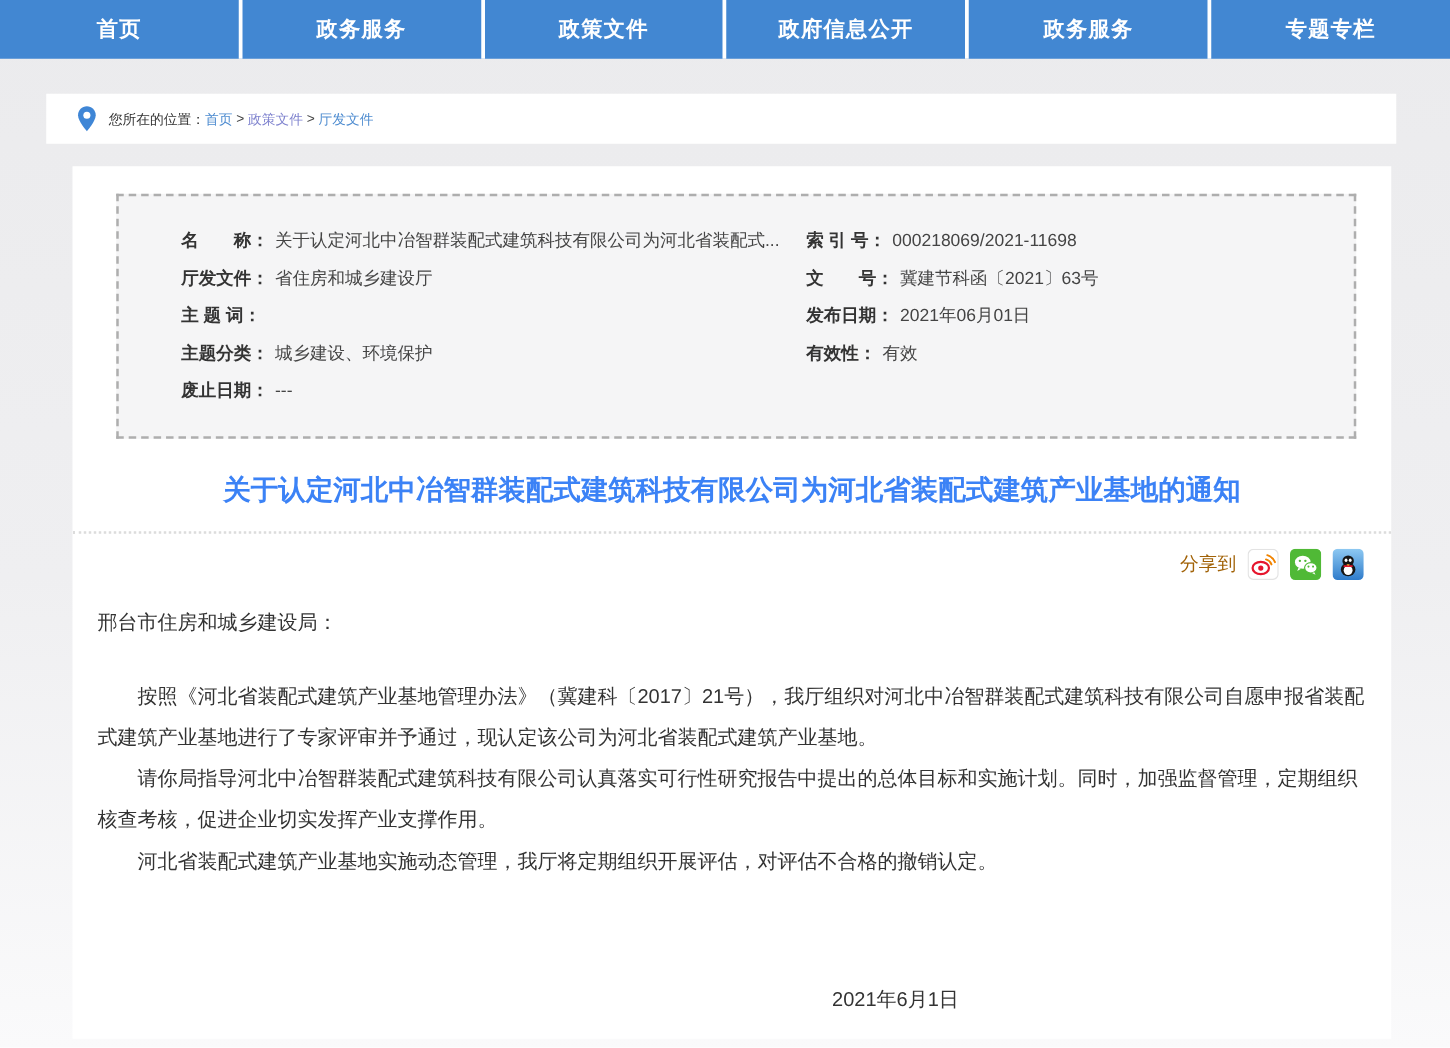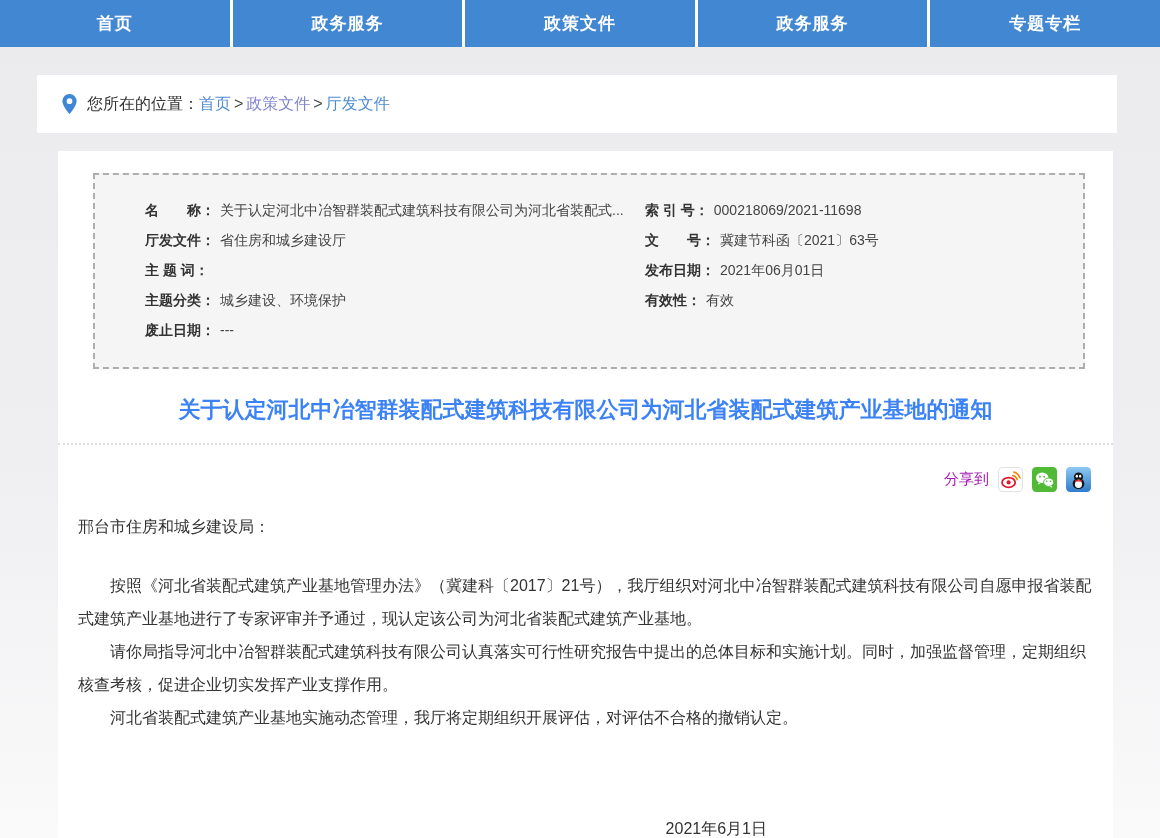--- a/index.html
+++ b/index.html
@@ -10,23 +10,23 @@
   }
   
   .nav{display:flex;height:47px;background:#4287d2;}
   .nav-item{
     flex:1;display:flex;align-items:center;justify-content:center;
     color:#fff;font-size:17px;font-weight:bold;cursor:pointer;letter-spacing:1px;
   }
   .nav-item:not(:last-child){border-right:3px solid #fff;}
   
   .breadcrumb-bar{
-    margin:28px 0 0 37px;width:1080px;height:58px;background:#fff;
+    margin:28px 0 0 37px;width:1080px;height:40px;background:#fff;
     display:flex;align-items:center;box-sizing:border-box;padding-left:24px;
-    font-size:16px;color:#333;
+    font-size:11px;color:#333;
   }
   .pin{margin-right:9px;display:flex;align-items:center;}
   .crumb-link{color:#4e8cd0;cursor:pointer;text-decoration:none;}
   .crumb-link.visited{color:#8084cf;}
   .crumb-sep{margin:0 3px;color:#444;}
   
   .panel{
     margin:18px 0 0 58px;width:1055px;height:698px;background:#fff;
     box-sizing:border-box;padding-top:22px;overflow:hidden;
   }
@@ -39,37 +39,38 @@
   .meta-col-left{width:500px;}
   .meta-col-right{flex:1;}
   .meta-row{line-height:30px;font-size:14px;color:#444;white-space:nowrap;}
   .meta-label{font-weight:bold;color:#333;white-space:pre;}
   .meta-value{margin-left:5px;white-space:pre;}
   
   .doc-title{margin:26px 30px 0 30px;text-align:center;font-size:22px;font-weight:bold;color:#3b82f6;}
   .title-rule{border:none;border-top:2px dotted #dcdcdc;margin:18px 0 0 0;}
   
   .share-row{display:flex;justify-content:flex-end;align-items:center;gap:9px;
-    padding-right:22px;margin-top:22px;font-size:15px;color:#a21caf;}
+    padding-right:22px;margin-top:12px;font-size:15px;color:#a16207;}
   .share-icon{width:25px;height:25px;display:flex;cursor:pointer;}
   
   .article{padding:12px 20px 0 20px;font-size:16px;color:#333;line-height:33px;}
   .salutation{margin:6px 0 26px 0;}
   .para{margin:0;text-indent:32px;}
   .signature{text-align:right;margin-top:78px;font-size:16px;color:#333;}
   .sig-org{margin-right:268px;line-height:33px;}
   .sig-date{margin-right:326px;line-height:33px;margin-top:3px;}
 </style>
 </head>
 <body>
 
 <div class="nav">
   <div class="nav-item">首页</div>
   <div class="nav-item">政务服务</div>
   <div class="nav-item">政策文件</div>
+  <div class="nav-item">政府信息公开</div>
   <div class="nav-item">政务服务</div>
   <div class="nav-item">专题专栏</div>
 </div>
 
 <div class="breadcrumb-bar">
   <span class="pin">
     <svg width="17" height="22" viewBox="0 0 24 30">
       <path d="M12 1C6.5 1 2 5.5 2 11c0 7 10 18 10 18s10-11 10-18C22 5.5 17.5 1 12 1z" fill="#3f86d6"></path>
       <circle cx="12" cy="11" r="4" fill="#fff"></circle>
     </svg>

